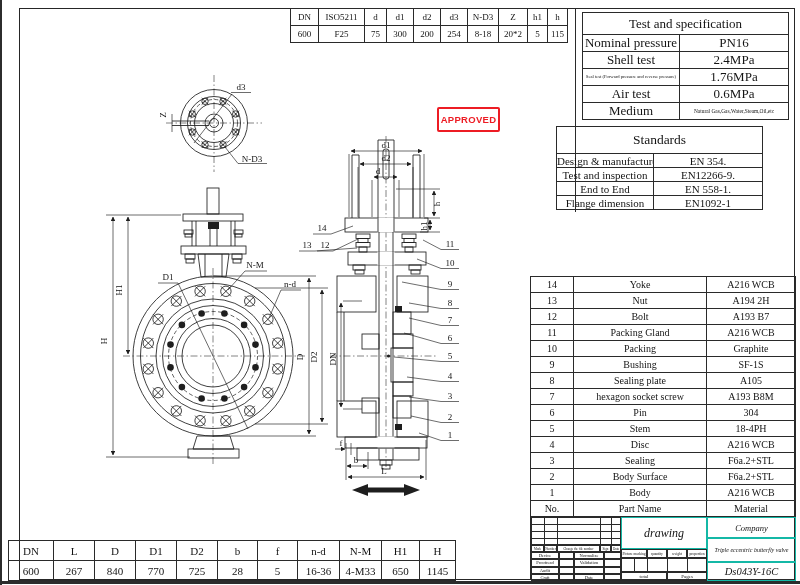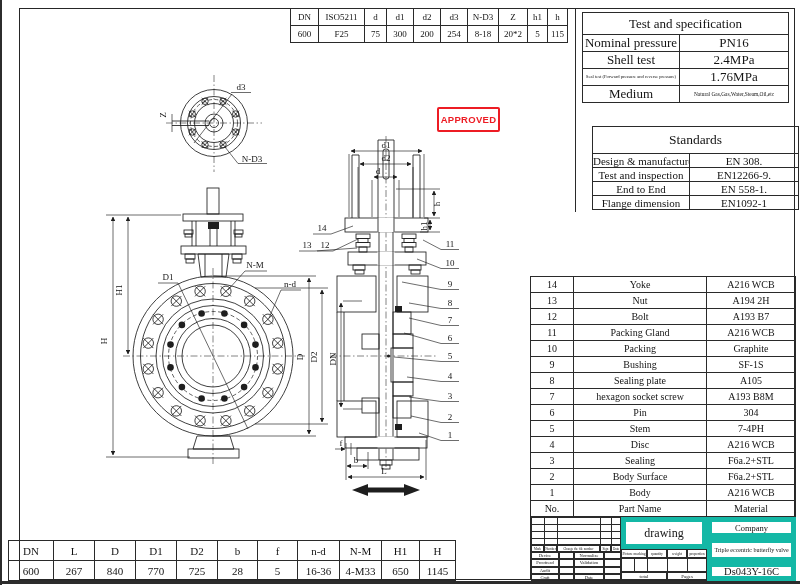--- a/index.html
+++ b/index.html
@@ -15,32 +15,32 @@
   .mount{left:290px;top:8px;width:277px;}
   .mount td{height:16px;font-size:9px;}
   
   .spec{left:582px;top:12px;width:206px;}
   .spec .tt{height:21px;font-size:13px;}
   .spec td{height:15px;font-size:13px;}
   .spec td.lbl{font-size:13px;}
   .spec td.tiny{font-size:4.6px;white-space:normal;line-height:1.15;}
   .spec td.tinyv{font-size:5.4px;}
   
-  .std{left:592px;top:126px;width:206px;padding-left:44px;}
+  .std{left:556px;top:126px;width:206px;padding-left:44px;}
   .std .tt{height:26px;font-size:13.5px;}
   .std td{height:13px;font-size:11px;}
   
   .parts{left:530px;top:276px;width:265px;}
   .parts td{height:15px;font-size:10px;}
   
   .dims{left:8px;top:540px;width:447px;}
   .dims td{height:19px;font-size:11px;}
   
   .tblock{position:absolute;left:530px;top:516px;width:265px;height:64px;border:1px solid #2a2a2a;box-sizing:border-box;}
-  .tb{position:absolute;box-sizing:border-box;border:5px solid #14b8a6;display:flex;align-items:center;justify-content:center;text-align:center;}
+  .tb{position:absolute;box-sizing:border-box;border:1px solid #14b8a6;display:flex;align-items:center;justify-content:center;text-align:center;font-style:italic;}
   .grid{position:absolute;box-sizing:border-box;display:grid;}
   .grid>div{border:0.5px solid #2a2a2a;display:flex;align-items:center;justify-content:center;overflow:hidden;white-space:nowrap;}
   .tb-empty{position:absolute;left:0;top:0;width:90px;height:28px;box-sizing:border-box;border:1px solid #2a2a2a;
     background:
       repeating-linear-gradient(180deg,transparent 0 6px,#2a2a2a 6px 7px),
       linear-gradient(90deg,transparent 0 12px,#2a2a2a 12px 13px,transparent 13px 25px,#2a2a2a 25px 26px,transparent 26px 68px,#2a2a2a 68px 69px,transparent 69px 79px,#2a2a2a 79px 80px,transparent 80px);}
   .tb-blank{position:absolute;left:90px;top:41px;width:86px;height:14px;box-sizing:border-box;border:1px solid #2a2a2a;
     background:linear-gradient(90deg,transparent 0 12px,#2a2a2a 12px 13px,transparent 13px 25px,#2a2a2a 25px 26px,transparent 26px 45px,#2a2a2a 45px 46px,transparent 46px 65px,#2a2a2a 65px 66px,transparent 66px);}
   
   .stamp{position:absolute;left:437px;top:107px;width:59px;height:21px;border:2.5px solid #ed1c24;border-radius:2px;
@@ -417,38 +417,42 @@
         </tr>
     <tr>
           <td class="lbl">Shell test</td>
           <td>2.4MPa</td>
         </tr>
     <tr>
           <td class="tiny">Seal test (Forward pressure and reverse pressure)</td>
           <td>1.76MPa</td>
         </tr>
     <tr>
+          <td class="lbl">Air test</td>
+          <td>0.6MPa</td>
+        </tr>
+    <tr>
           <td class="lbl">Medium</td>
           <td class="tinyv">Natural Gas,Gas,Water,Steam,Oil,etc</td>
         </tr>
   </tbody>
     </table>
 
   <table class="std">
     <colgroup>
         <col style="width:97px">
         <col style="width:109px">
       </colgroup>
     <tbody>
         <tr>
           <td class="tt" colspan="2">Standards</td>
         </tr>
     <tr>
           <td>Design &amp; manufacture</td>
-          <td>EN 308.</td>
+          <td>EN 354.</td>
         </tr>
     <tr>
           <td>Test and inspection</td>
           <td>EN12266-9.</td>
         </tr>
     <tr>
           <td>End to End</td>
           <td>EN 558-1.</td>
         </tr>
     <tr>
@@ -506,21 +510,21 @@
           <td>A193 B8M</td>
         </tr>
     <tr>
           <td>6</td>
           <td>Pin</td>
           <td>304</td>
         </tr>
     <tr>
           <td>5</td>
           <td>Stem</td>
-          <td>7-4PH</td>
+          <td>18-4PH</td>
         </tr>
     <tr>
           <td>4</td>
           <td>Disc</td>
           <td>A216 WCB</td>
         </tr>
     <tr>
           <td>3</td>
           <td>Sealing</td>
           <td>F6a.2+STL</td>

